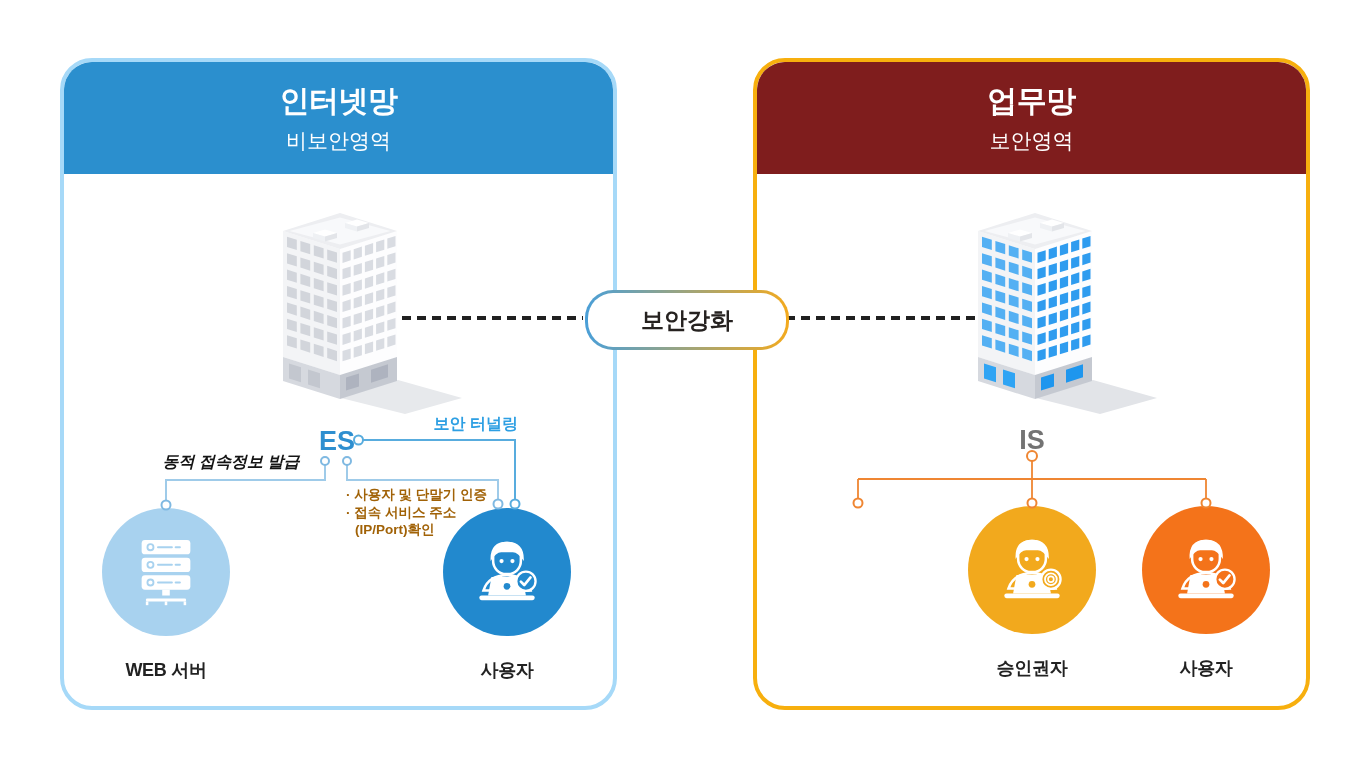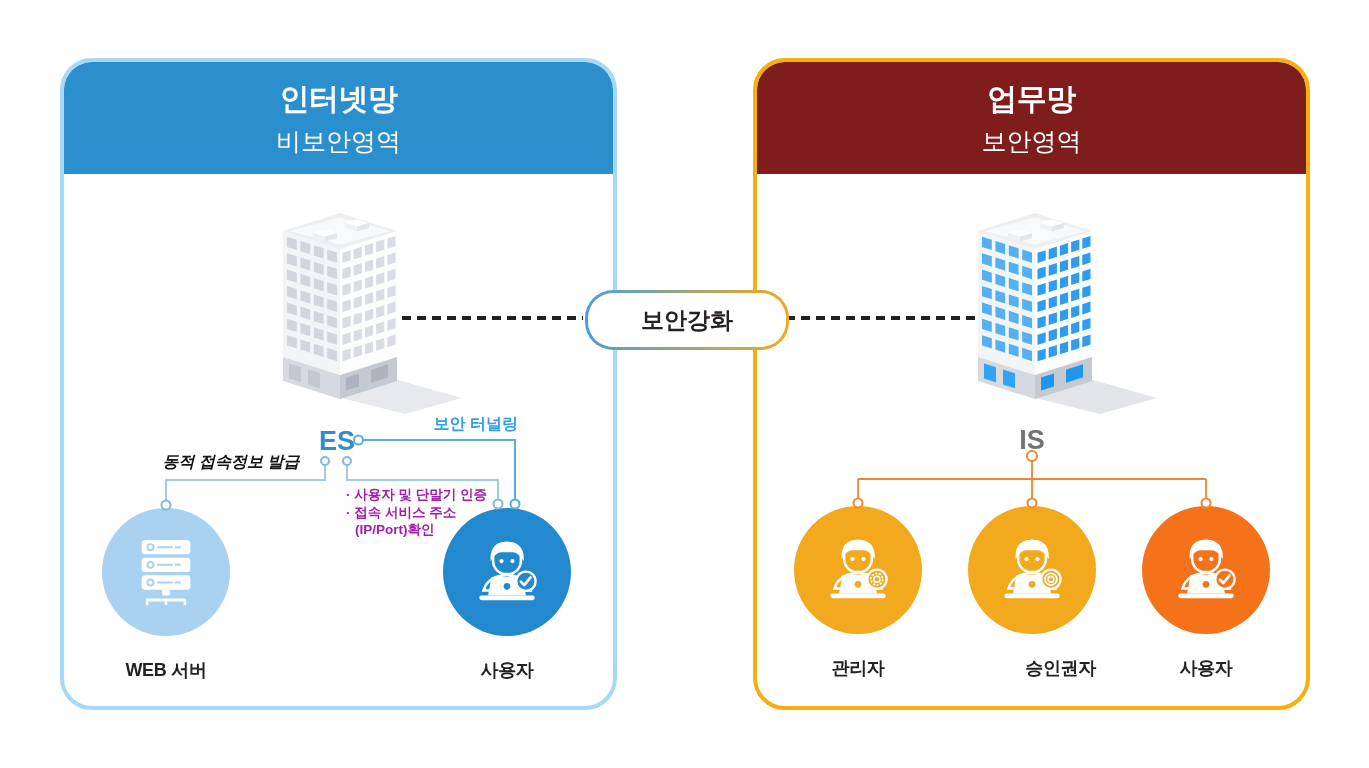--- a/index.html
+++ b/index.html
@@ -15,21 +15,21 @@
   }
   .panel-left  { left:60px;  border-color:#A6D9F8; }
   .panel-right { left:753px; border-color:#F7AF0E; }
   .panel-header {
     height:112px; display:flex; flex-direction:column; align-items:center;
     justify-content:center; gap:5px; color:#fff;
   }
   .header-blue   { background:#2B8FCE; border-radius:26px 26px 0 0; }
   .header-orange { background:#7f1d1d; border-radius:26px 26px 0 0; }
   .panel-title    { font-size:30px; font-weight:800; letter-spacing:-0.5px; }
-  .panel-subtitle { font-size:25px; font-weight:400; }
+  .panel-subtitle { font-size:21px; font-weight:400; }
 
   
   .badge-pill {
     position:absolute; left:585px; top:290px; width:198px; height:54px;
     border-radius:28px; display:flex; align-items:center; justify-content:center;
     font-size:23px; font-weight:800; color:#262220;
     border:3px solid transparent;
     background:linear-gradient(#fff,#fff) padding-box,
                linear-gradient(90deg,#4A9FD8,#F3AA1E) border-box;
     z-index:6;
@@ -45,21 +45,21 @@
 
   
   .overlay { position:absolute; left:0; top:0; pointer-events:none; z-index:4; }
 
   
   .flabel { position:absolute; white-space:nowrap; z-index:5; }
   .lbl-es     { left:337px;  top:441px; transform:translate(-50%,-50%); color:#2E8FD0; font-size:27px; font-weight:800;text-align:right; }
   .lbl-is     { left:1032px; top:440px; transform:translate(-50%,-50%); color:#737373; font-size:27px; font-weight:800; }
   .lbl-tunnel { left:518px;  top:424px; transform:translate(-100%,-50%); color:#2D9FE3; font-size:16px; font-weight:800; }
   .lbl-issue  { left:231px;  top:462px; transform:translate(-50%,-50%); color:#141414; font-size:16px; font-weight:800;font-style:italic; }
-  .bullets    { left:346px;  top:486px; font-size:13.5px; font-weight:700; color:#a21caf; line-height:17.5px; }
+  .bullets    { left:346px;  top:486px; font-size:13.5px; font-weight:700; color:#a16207; line-height:17.5px; }
   .bullets .indent { padding-left:9px; }
 
   
   .node { position:absolute; width:128px; text-align:center; z-index:3; }
   .node-circle {
     width:128px; height:128px; border-radius:50%;
     display:flex; align-items:center; justify-content:center;
   }
   .c-webserver { background:#A8D2EF; --bg:#A8D2EF; }
   .c-blue      { background:#2289CE; --bg:#2289CE; }
@@ -347,30 +347,22 @@
 
   <div class="node" style="left:443px; top:508px;">
     <div class="node-circle c-blue">
       <svg class="node-icon">
           <use href="#icon-user-check"></use>
         </svg>
     </div>
     <div class="node-label">사용자</div>
   </div>
 
-  <div class="node" style="left:794px; top:506px;">
-    <div class="node-circle c-amber">
-      <svg class="node-icon">
-          <use href="#icon-user-gear"></use>
-        </svg>
-    </div>
-    <div class="node-label">관리자</div>
-  </div>
-
-  <div class="node" style="left:968px; top:506px;text-align:right;">
+
+  <div class="node" style="left:968px; top:506px;">
     <div class="node-circle c-amber">
       <svg class="node-icon">
           <use href="#icon-user-seal"></use>
         </svg>
     </div>
     <div class="node-label">승인권자</div>
   </div>
 
   <div class="node" style="left:1142px; top:506px;">
     <div class="node-circle c-orange">

